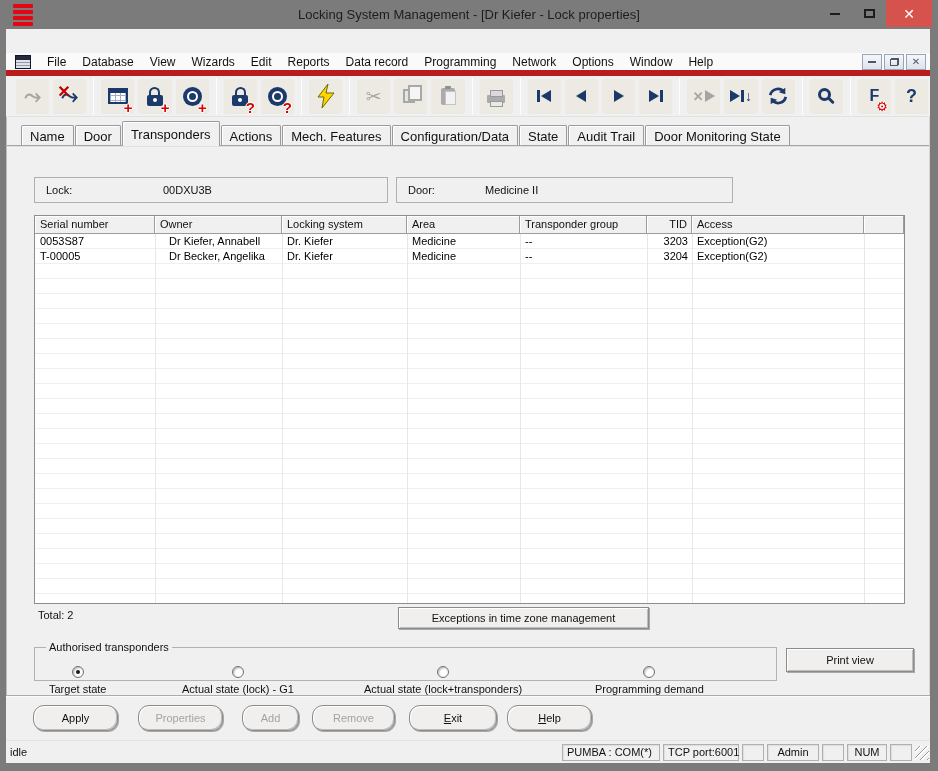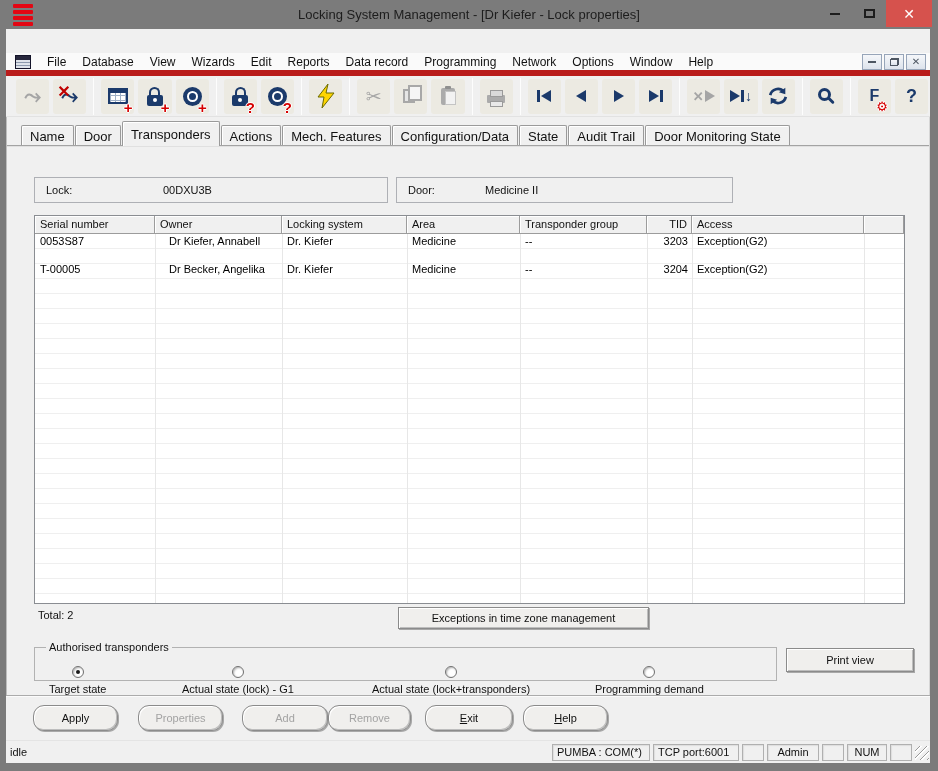--- a/index.html
+++ b/index.html
@@ -107,54 +107,54 @@
   
   .grid { position:absolute; left:27px; top:69px; width:871px; height:389px; border:1px solid #8a8d92; background:#fff; }
   .ghead { display:flex; height:18px; }
   .hc { background:#f0f0f0; border-right:1px solid #9c9c9c; border-bottom:1px solid #9c9c9c;
         box-shadow:inset 1px 1px 0 #fff; font-size:11px; color:#111; padding:2px 4px 0 5px; white-space:nowrap; overflow:hidden; }
   .c0{width:120px;} .c1{width:127px;} .c2{width:125px;} .c3{width:113px;} .c4{width:127px;}
   .c5{width:45px; text-align:right;} .c6{width:172px;} .c7{flex:1;}
   .gbody { position:relative; height:369px; overflow:hidden;
            background:repeating-linear-gradient(to bottom,#fff 0 14px,#efefef 14px 15px); }
   .vline { position:absolute; top:0; bottom:0; width:1px; background:#e7e7e7; }
-  .grow { display:flex; height:28px; position:relative; }
+  .grow { display:flex; height:15px; position:relative; }
   .gc { font-size:11px; color:#000; padding:1px 4px 0 5px; white-space:nowrap; overflow:hidden; }
   .gc.owner { padding-left:14px; }
 
   
   .total { position:absolute; left:31px; top:463px; font-size:11px; color:#111; }
   .btn3d { background:#f0efed; border:1px solid #8b8b8b; font-family:"Liberation Sans",sans-serif; font-size:11px; color:#111;
            box-shadow:inset 1px 1px 0 #ffffff, inset -1px -1px 0 #bdbdbd, 1px 1px 0 rgba(110,110,110,.55); }
   .excbtn { position:absolute; left:391px; top:461px; width:251px; height:22px; }
   .authgroup { position:absolute; left:27px; top:495px; width:743px; height:40px; border:1px solid #b2b2b2; padding:0 8px; }
   .authgroup legend { font-size:11px; color:#111; padding:0 3px; margin-left:3px; }
   .radio { position:absolute; top:13px; display:flex; align-items:center; gap:5px; font-size:11px; color:#111;flex-direction:column; }
-  .r0{left:14px;} .r1{left:147px;} .r2{left:337px;} .r3{left:560px;}
+  .r0{left:14px;} .r1{left:147px;} .r2{left:329px;} .r3{left:560px;}
   .rdot { width:12px; height:12px; border-radius:50%; background:#fff; border:1px solid #707070;
           box-shadow:inset 1px 1px 2px rgba(0,0,0,.3); position:relative; }
   .rdot.checked::after { content:""; position:absolute; left:3px; top:3px; width:4px; height:4px; border-radius:50%; background:#1a1a1a; }
   .printviewbtn { position:absolute; left:779px; top:502px; width:128px; height:24px; }
 
   
   .btnrow { height:45px; border-top:1px solid #ababab; box-shadow:inset 0 1px 0 #fbfbfb; background:#f0f0f0;
             display:flex; align-items:center; padding-left:27px; }
   .act { height:26px;border-radius:11px; }
-  .a0{width:85px;margin-right:20px;} .a1{width:85px;margin-right:19px;} .a2{width:86px;margin-right:0;}
+  .a0{width:85px;margin-right:20px;} .a1{width:85px;margin-right:19px;} .a2{width:57px;margin-right:13px;}
   .a3{width:83px;margin-right:14px;} .a4{width:88px;margin-right:10px;} .a5{width:85px;}
   .act.disabled { color:#a3a3a3; }
   .act span { display:block; }
   .ulfirst span::first-letter { text-decoration:underline; }
 
   
   .statusbar { height:23px; background:#f0f0f0; border-top:1px solid #e4e4e4; display:flex; align-items:center; font-size:11px; color:#111; }
   .sleft { padding-left:4px; flex:1; }
   .spanel { border:1px solid #b0b0b0; box-shadow:inset 1px 1px 1px rgba(0,0,0,.08); height:17px; margin-right:3px;
             display:flex; align-items:center; padding:0 4px; white-space:nowrap; }
-  .p0{width:98px;} .p1{width:86px;} .p2{width:22px;} .p3{width:52px; justify-content:center;} .p4{width:22px;}
+  .p0{width:98px;} .p1{width:76px;} .p2{width:22px;} .p3{width:52px; justify-content:center;} .p4{width:22px;}
   .p5{width:40px; justify-content:center;} .p6{width:22px;}
   .grip { width:14px; height:14px; margin:5px 1px 0 0; align-self:flex-start;
           background:repeating-linear-gradient(135deg,transparent 0 3px,#9a9a9a 3px 4px,#fff 4px 5px); }
 </style>
 </head>
 <body>
 
 <div class="window">
 
   <div class="titlebar">

